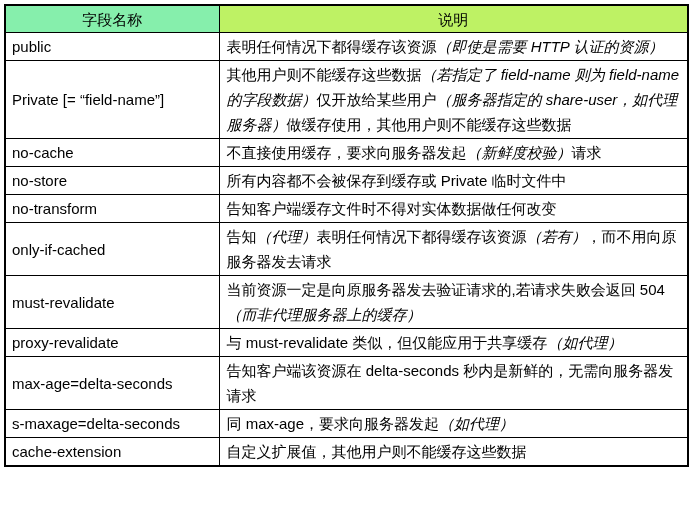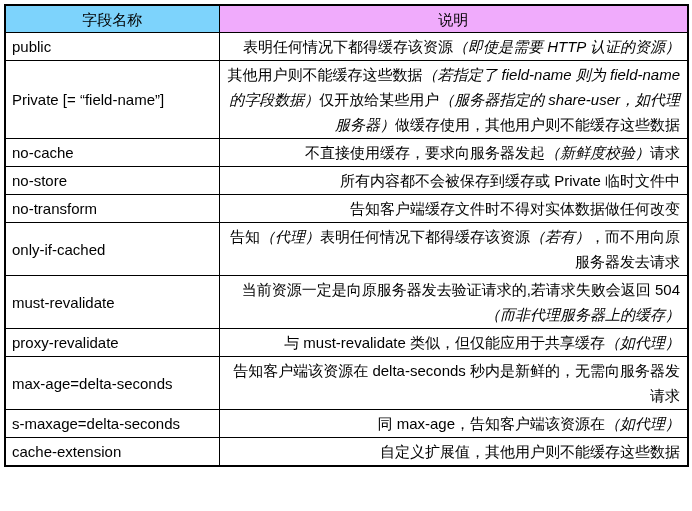--- a/index.html
+++ b/index.html
@@ -35,40 +35,40 @@
     font-weight: normal;
     text-align: center;
     height: 26px;
     padding: 0 4px;
   }
   td.name {
     text-align: left;
     padding: 1px 6px;
   }
   td.desc {
-    text-align: right;
+    text-align: left;
     padding: 1px 7px;
   }
   .it {
     font-style: italic;
   }
 </style>
 </head>
 <body>
 
 <div class="page">
   <table class="cc">
     <colgroup>
       <col class="c1">
       <col class="c2">
     </colgroup>
     <thead>
       <tr>
-        <th style="background: #7dd3fc;">字段名称</th>
-        <th style="background: #f0abfc;">说明</th>
+        <th style="background: #86efac;">字段名称</th>
+        <th style="background: #bef264;">说明</th>
       </tr>
     </thead>
     <tbody>
         <tr>
           <td class="name">public</td>
           <td class="desc"><span class="plain">表明任何情况下都得缓存该资源</span><span class="it">（即使是需要 HTTP 认证的资源）</span></td>
         </tr>
         <tr>
           <td class="name">Private [= “field-name”]</td>
           <td class="desc"><span class="plain">其他用户则不能缓存这些数据</span><span class="it">（若指定了 field-name 则为 field-name 的字段数据）</span><span class="plain">仅开放给某些用户</span><span class="it">（服务器指定的 share-user，如代理服务器）</span><span class="plain">做缓存使用，其他用户则不能缓存这些数据</span></td>
@@ -96,21 +96,21 @@
         <tr>
           <td class="name">proxy-revalidate</td>
           <td class="desc"><span class="plain">与 must-revalidate 类似，但仅能应用于共享缓存</span><span class="it">（如代理）</span></td>
         </tr>
         <tr>
           <td class="name">max-age=delta-seconds</td>
           <td class="desc"><span class="plain">告知客户端该资源在 delta-seconds 秒内是新鲜的，无需向服务器发请求</span></td>
         </tr>
         <tr>
           <td class="name">s-maxage=delta-seconds</td>
-          <td class="desc"><span class="plain">同 max-age，告知客户端该资源在</span><span class="it">（如代理）</span></td>
+          <td class="desc"><span class="plain">同 max-age，要求向服务器发起</span><span class="it">（如代理）</span></td>
         </tr>
         <tr>
           <td class="name">cache-extension</td>
           <td class="desc"><span class="plain">自定义扩展值，其他用户则不能缓存这些数据</span></td>
         </tr>
       </tbody>
   </table>
 </div>
 
 </body></html>

